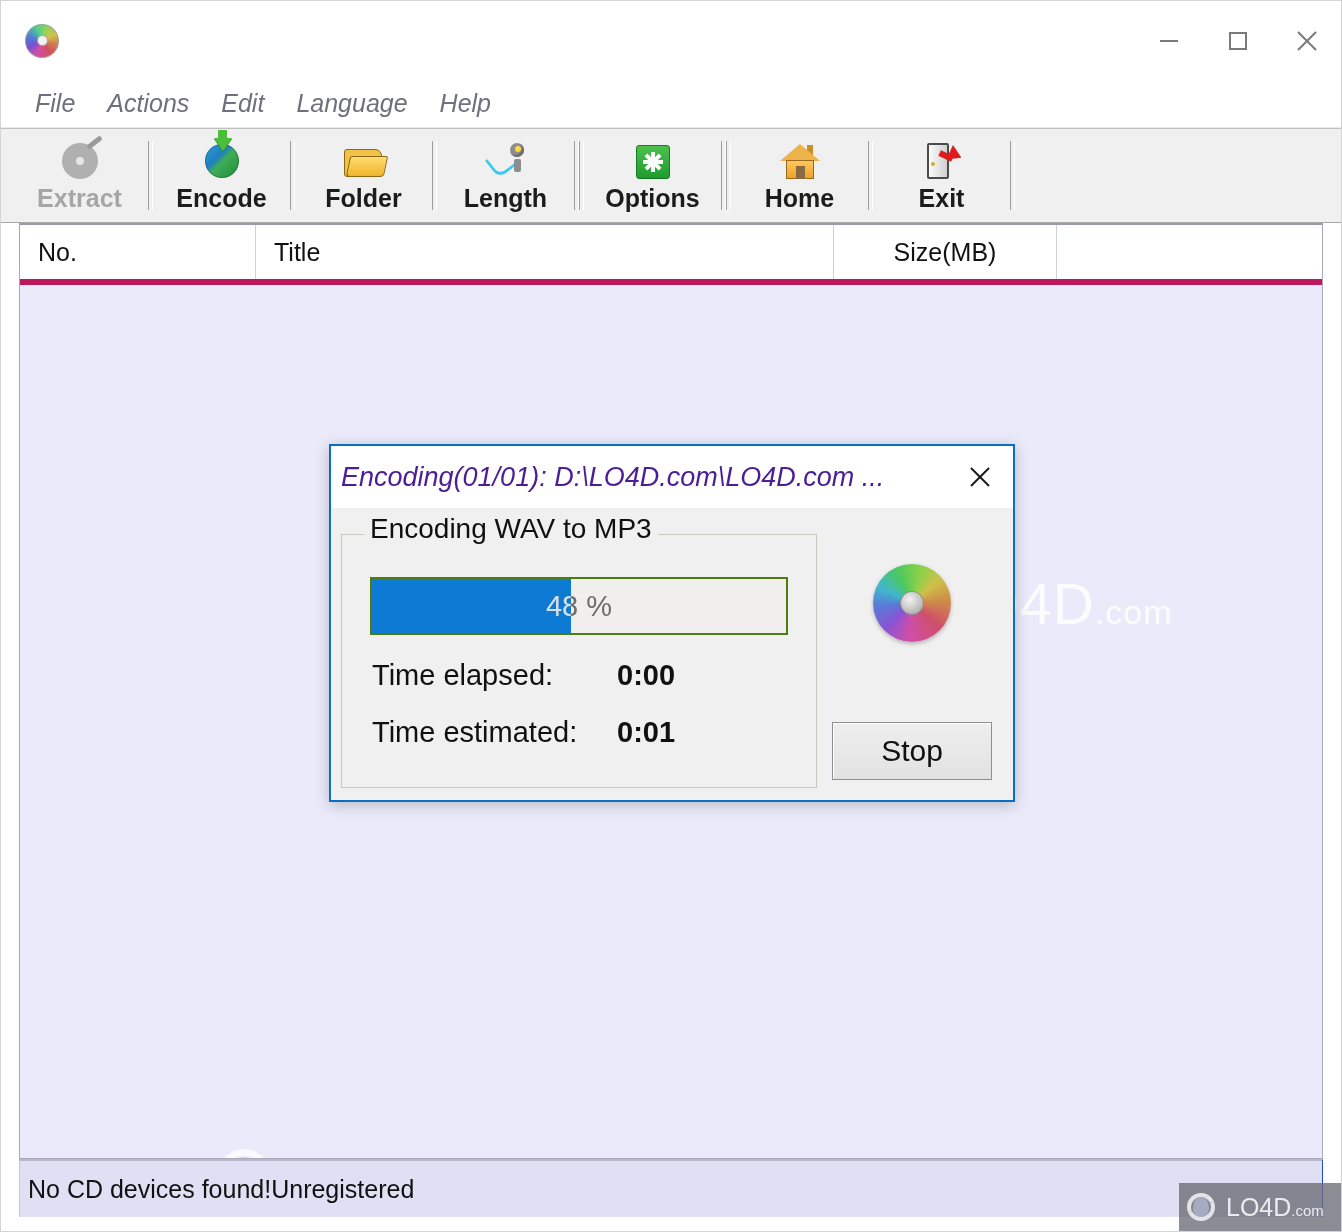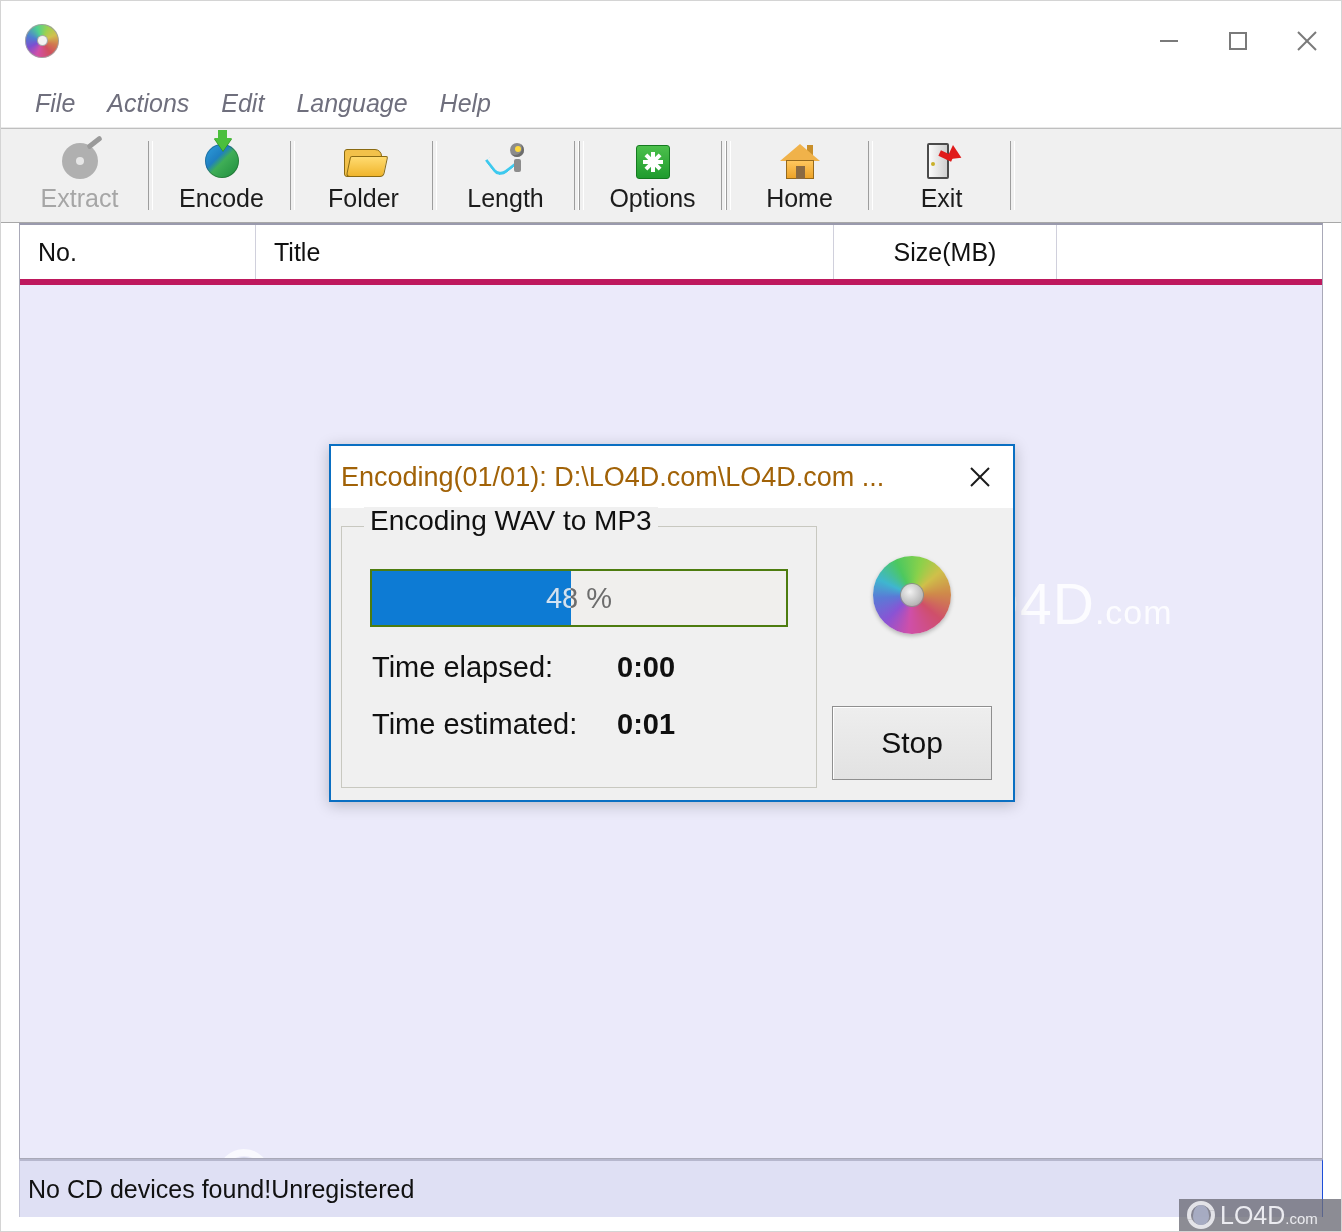--- a/index.html
+++ b/index.html
@@ -133,20 +133,21 @@
   .tb-btn {
     width: 137px;
     display: flex;
     flex-direction: column;
     align-items: center;
     justify-content: center;
     gap: 2px;
     background: transparent;
     border: 1px solid transparent;
     box-sizing: border-box;
+    font-weight: bold;
   }
   .tb-label {
     font-size: 25px;
     color: #1c1c1c;
     line-height: 1;
     font-family: "Liberation Sans", sans-serif;
   }
   .tb-btn.disabled .tb-label { color: #a6a6a6; }
   .tb-ico {
     width: 40px; height: 40px;
@@ -466,25 +467,25 @@
     font-size: 25px;
     color: #111111;
     white-space: nowrap;
     font-family: "Liberation Sans", sans-serif;
   }
 
   
   #lo4d-badge {
     position: absolute;
     right: 0; bottom: 0;
-    width: 162px; height: 32px;
+    width: 162px; height: 48px;
     background: rgba(108,108,118,.78);
     display: flex;
     align-items: center;
-    gap: 5px;
+    gap: 11px;
     padding-left: 8px;
     box-sizing: border-box;
   }
   #lo4d-badge .b-ico {
     width: 28px; height: 28px;
     border-radius: 50%;
     position: relative;
     flex: none;
   }
   #lo4d-badge .b-ico .ring,
@@ -531,35 +532,36 @@
     min-height: 62px;
     background: #ffffff;
     display: flex;
     align-items: center;
     padding-left: 10px;
     box-sizing: border-box;
   }
   #dlg-title-text {
     flex: 1;
     font-size: 27px;
-    color: #a16207;
+    color: #4c1d95;
     white-space: nowrap;
     overflow: hidden;
     text-overflow: clip;
     font-family: "Liberation Sans", sans-serif;
+    font-style: italic;
   }
   #dlg-close {
     width: 66px; height: 62px;
     display: flex; align-items: center; justify-content: center;
     background: transparent; border: none;
   }
   #dlg-body {
     flex: 1;
     display: flex;
-    padding: 4px 10px 12px 10px;
+    padding: 12px 10px 12px 10px;
     box-sizing: border-box;
     gap: 4px;
   }
   #group-encoding {
     flex: 1;
     border: 1px solid #c8c8c0;
     box-sizing: border-box;
     position: relative;
     padding: 22px 18px 16px 18px;
     margin-top: 14px;
@@ -657,21 +659,21 @@
     width: 22px; height: 22px;
     margin: -11px 0 0 -11px;
     border-radius: 50%;
     background: radial-gradient(circle at 40% 35%, #f2f2f2, #9e9e9e);
     box-shadow: 0 0 0 1px #8d8d8d;
   }
   #stop-button {
     margin-top: auto;
     margin-bottom: 8px;
     width: 160px;
-    height: 74px;
+    height: 58px;
     background: linear-gradient(180deg,#eeeeee,#e2e2e2);
     border: 1px solid #8f8f8f;
     box-shadow: inset 1px 1px 0 #ffffff;
     font-size: 30px;
     color: #101010;
     font-family: "Liberation Sans", sans-serif;
     cursor: pointer;
     padding: 0;
   }
 </style>

